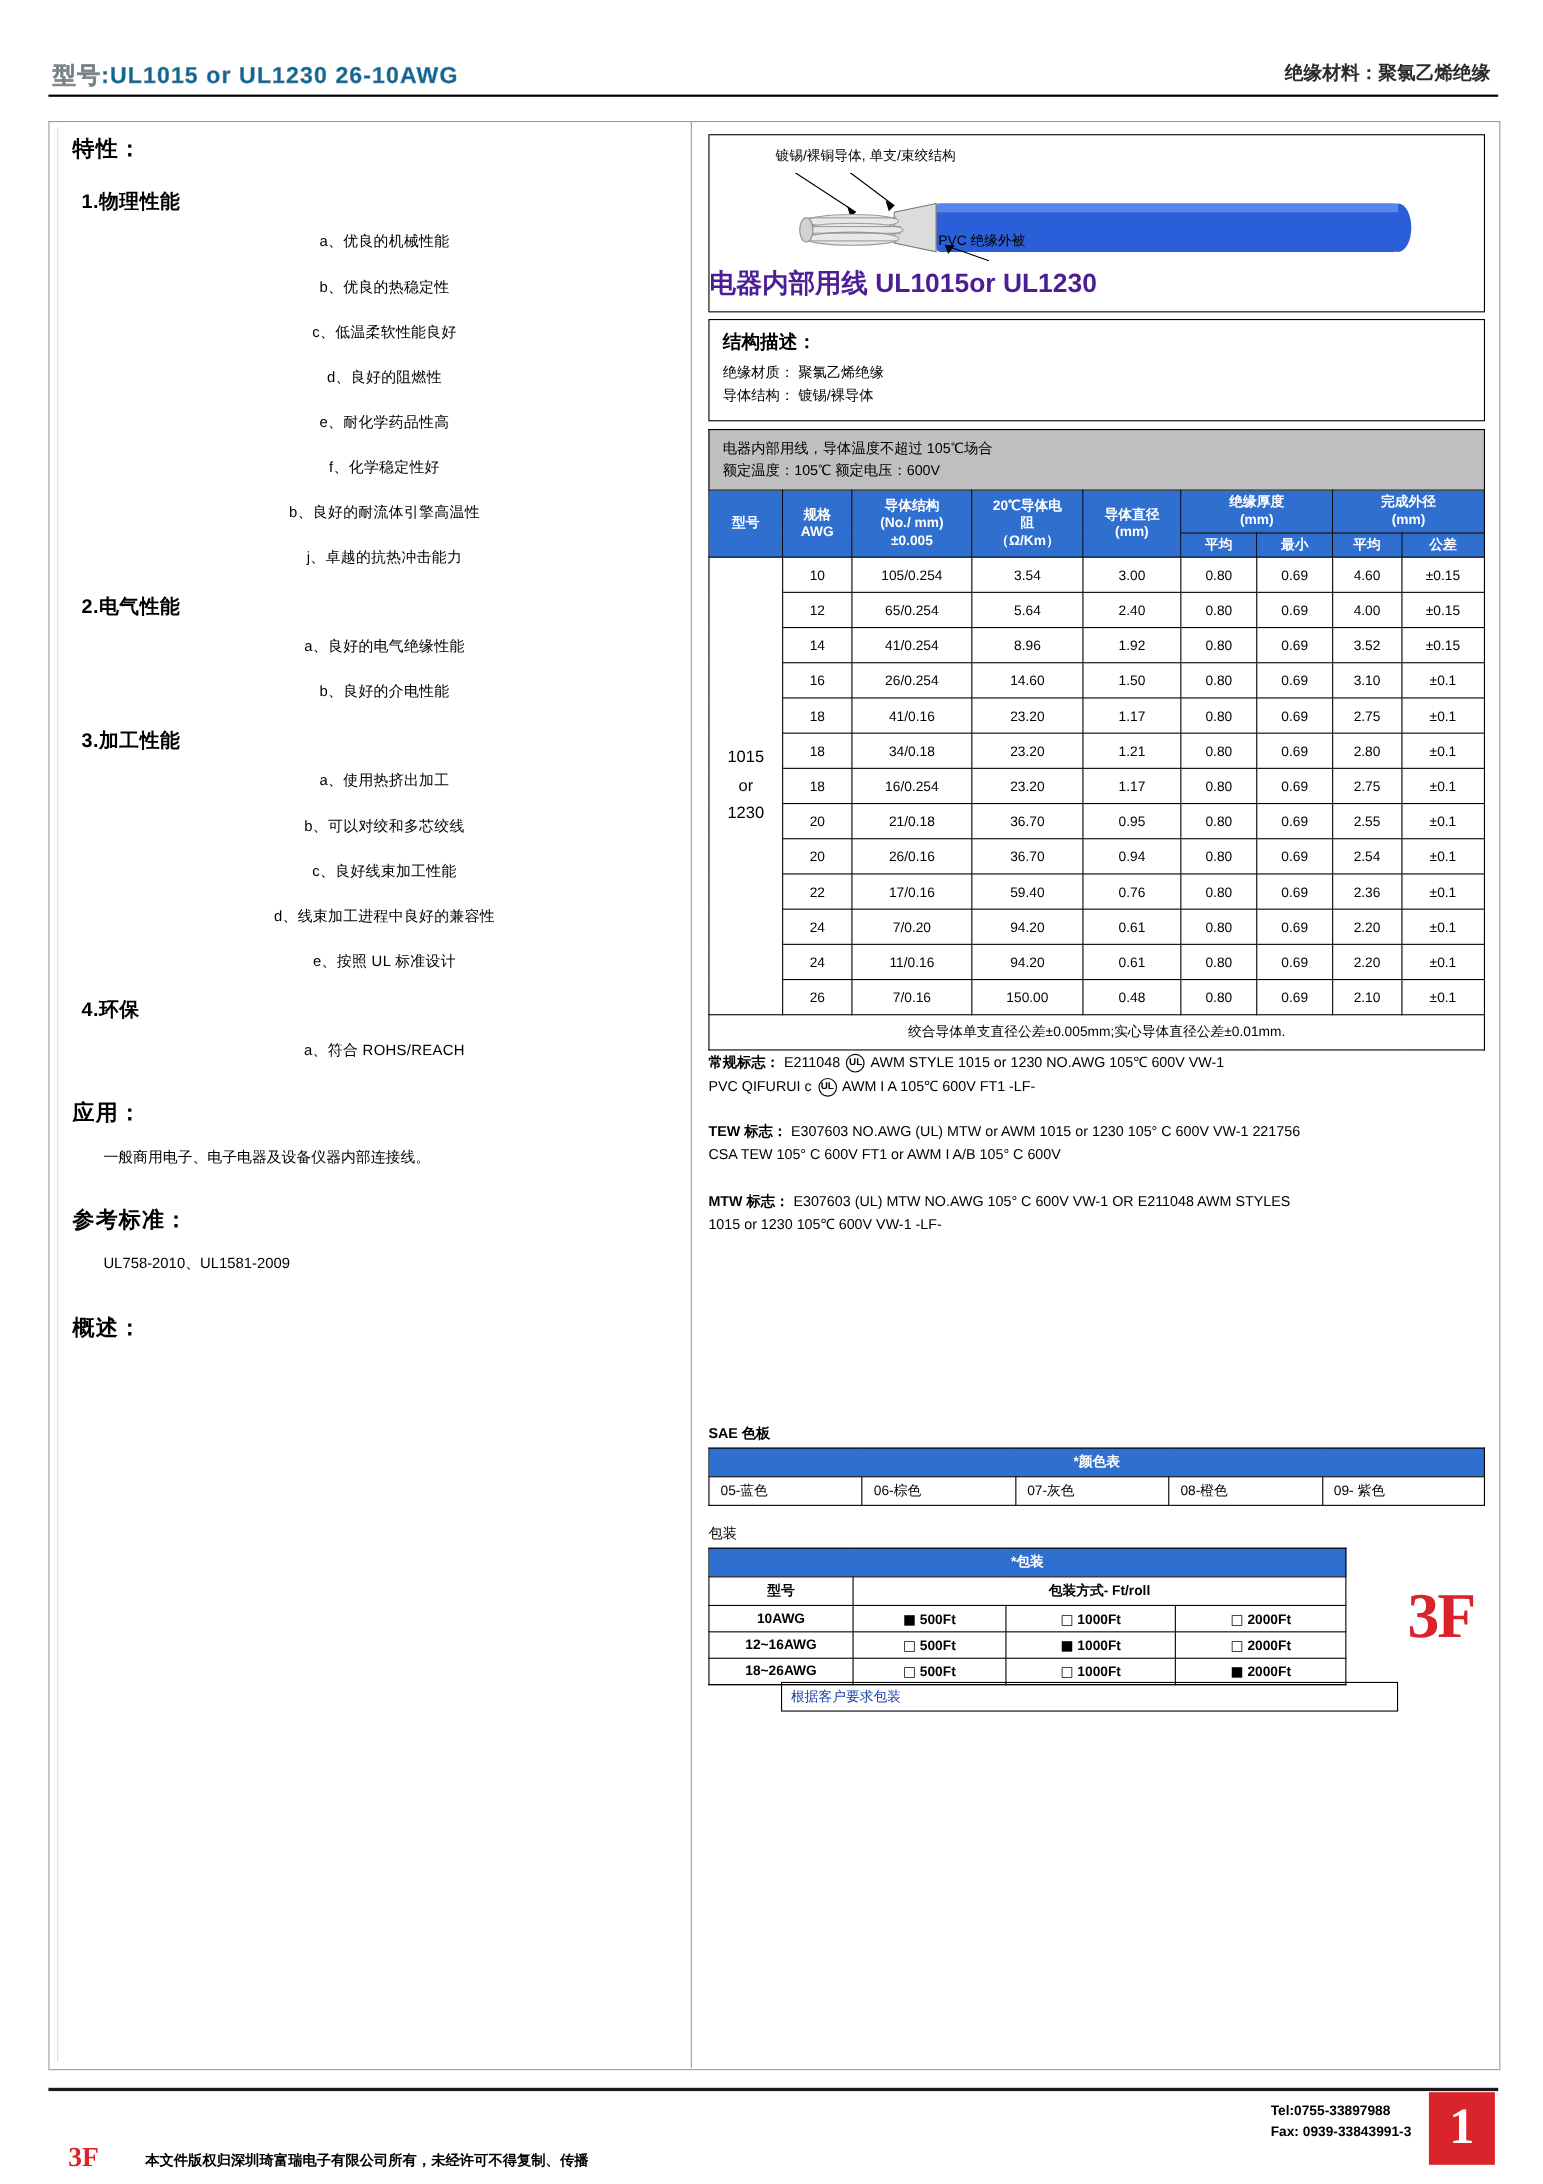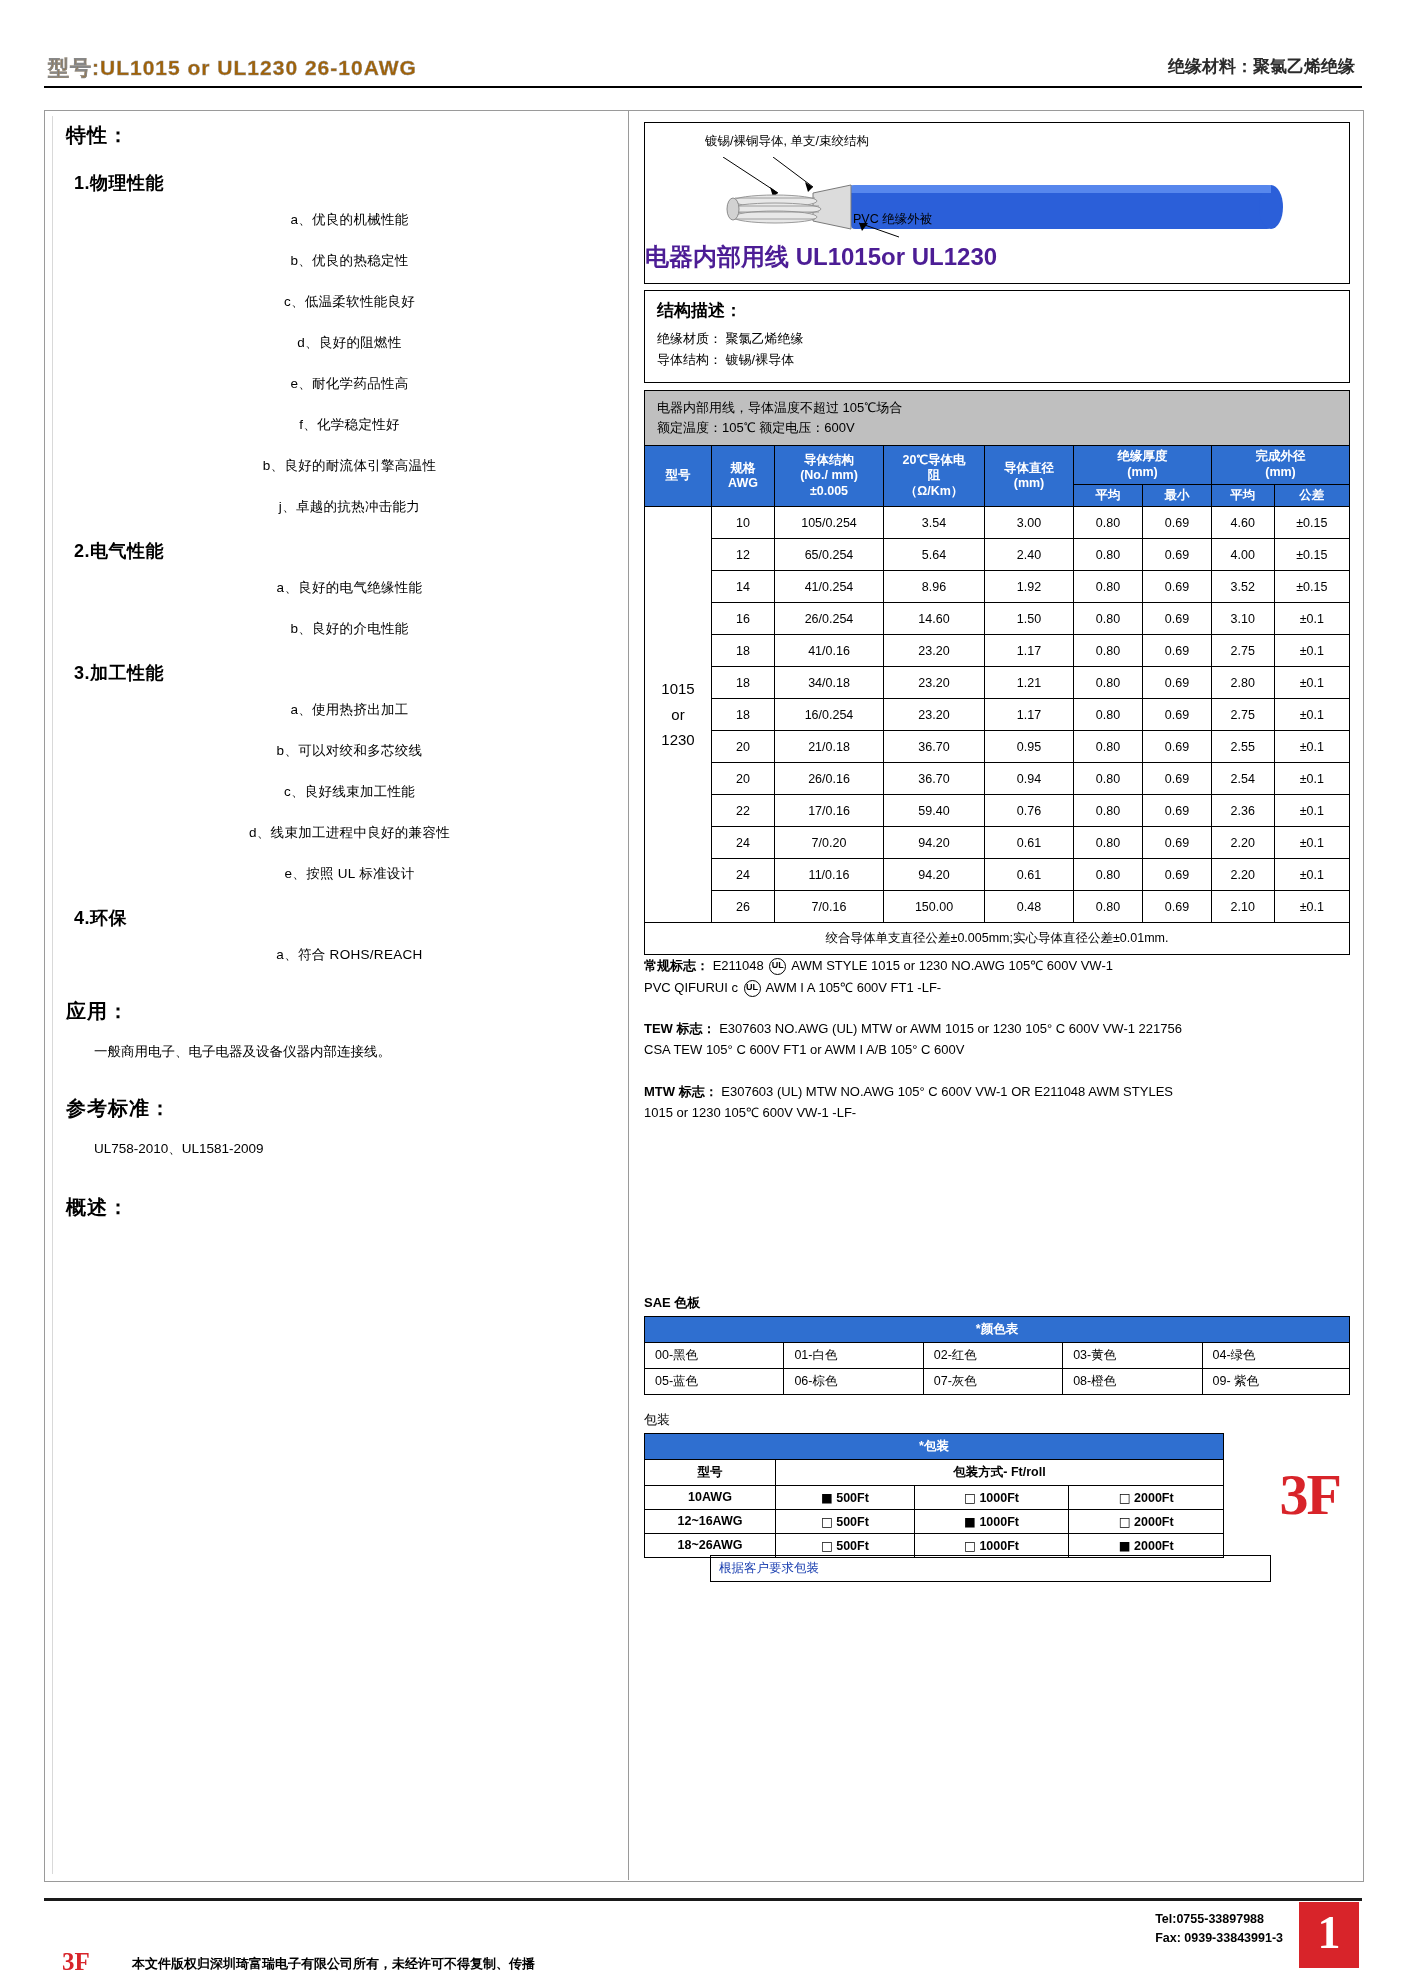--- a/index.html
+++ b/index.html
@@ -14,21 +14,21 @@
   .page { position:absolute; inset:0; }
 
   
   .hdr-bar {
     position:absolute; left:44px; top:52px; width:1318px; height:34px;
     border-bottom:2px solid #000;
   }
   .hdr-model {
     position:absolute; left:48px; top:54px;
     font-size:21px; font-weight:bold; letter-spacing:1px;
-    color:#a16207;
+    color:#0369a1;
     -webkit-text-stroke:0.4px #888;
   }
   .hdr-ins {
     position:absolute; right:48px; top:55px;
     font-size:17px; font-weight:bold; color:#2b2b2b;
   }
 
   
   .frame {
     position:absolute; left:44px; top:110px; width:1318px; height:1770px;
@@ -403,27 +403,20 @@
       <span>E307603 (UL) MTW NO.AWG    105° C 600V VW-1 OR E211048 AWM STYLES</span><br>
       <span>1015 or 1230 105℃    600V    VW-1   -LF-</span>
     </div>
 
     <div class="sae-lbl" style="margin-top:170px;">SAE 色板</div>
     <table class="sae">
       <tbody>
           <tr>
             <th colspan="5">*颜色表</th>
           </tr>
-      <tr>
-        <td>00-黑色</td>
-        <td>01-白色</td>
-        <td>02-红色</td>
-        <td>03-黄色</td>
-        <td>04-绿色</td>
-      </tr>
       <tr>
         <td>05-蓝色</td>
         <td>06-棕色</td>
         <td>07-灰色</td>
         <td>08-橙色</td>
         <td>09- 紫色</td>
       </tr>
     </tbody>
       </table>
 

